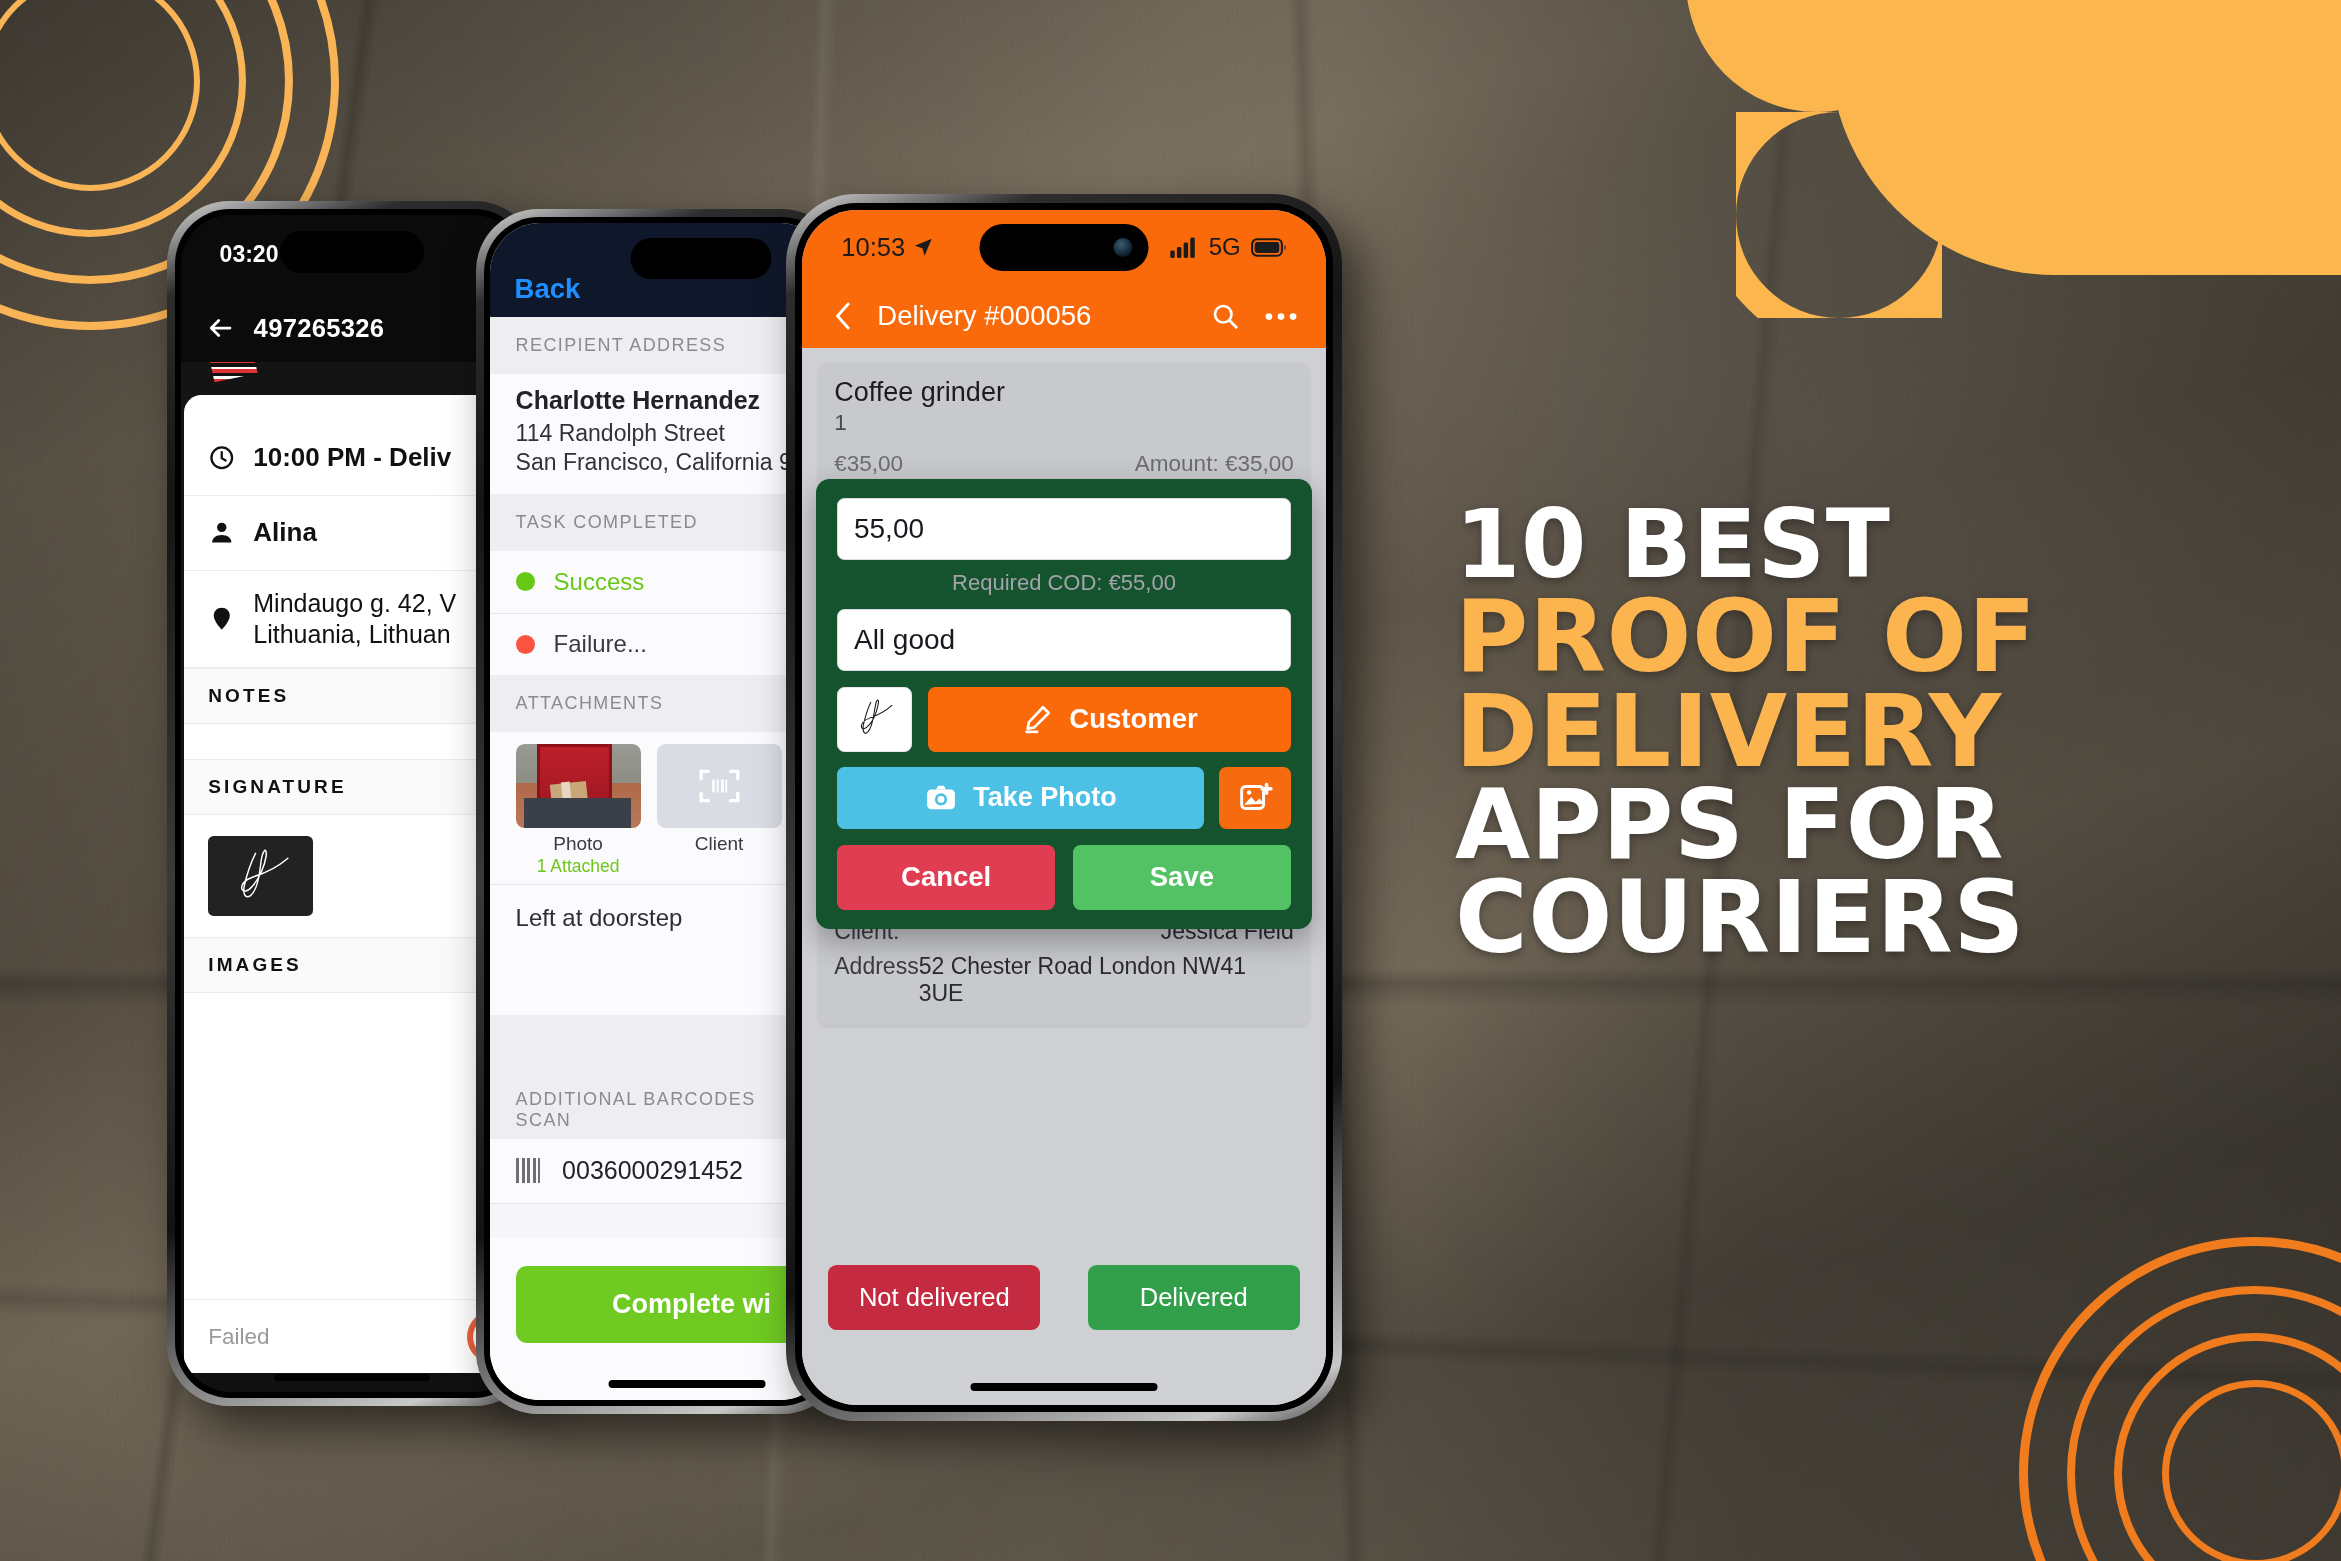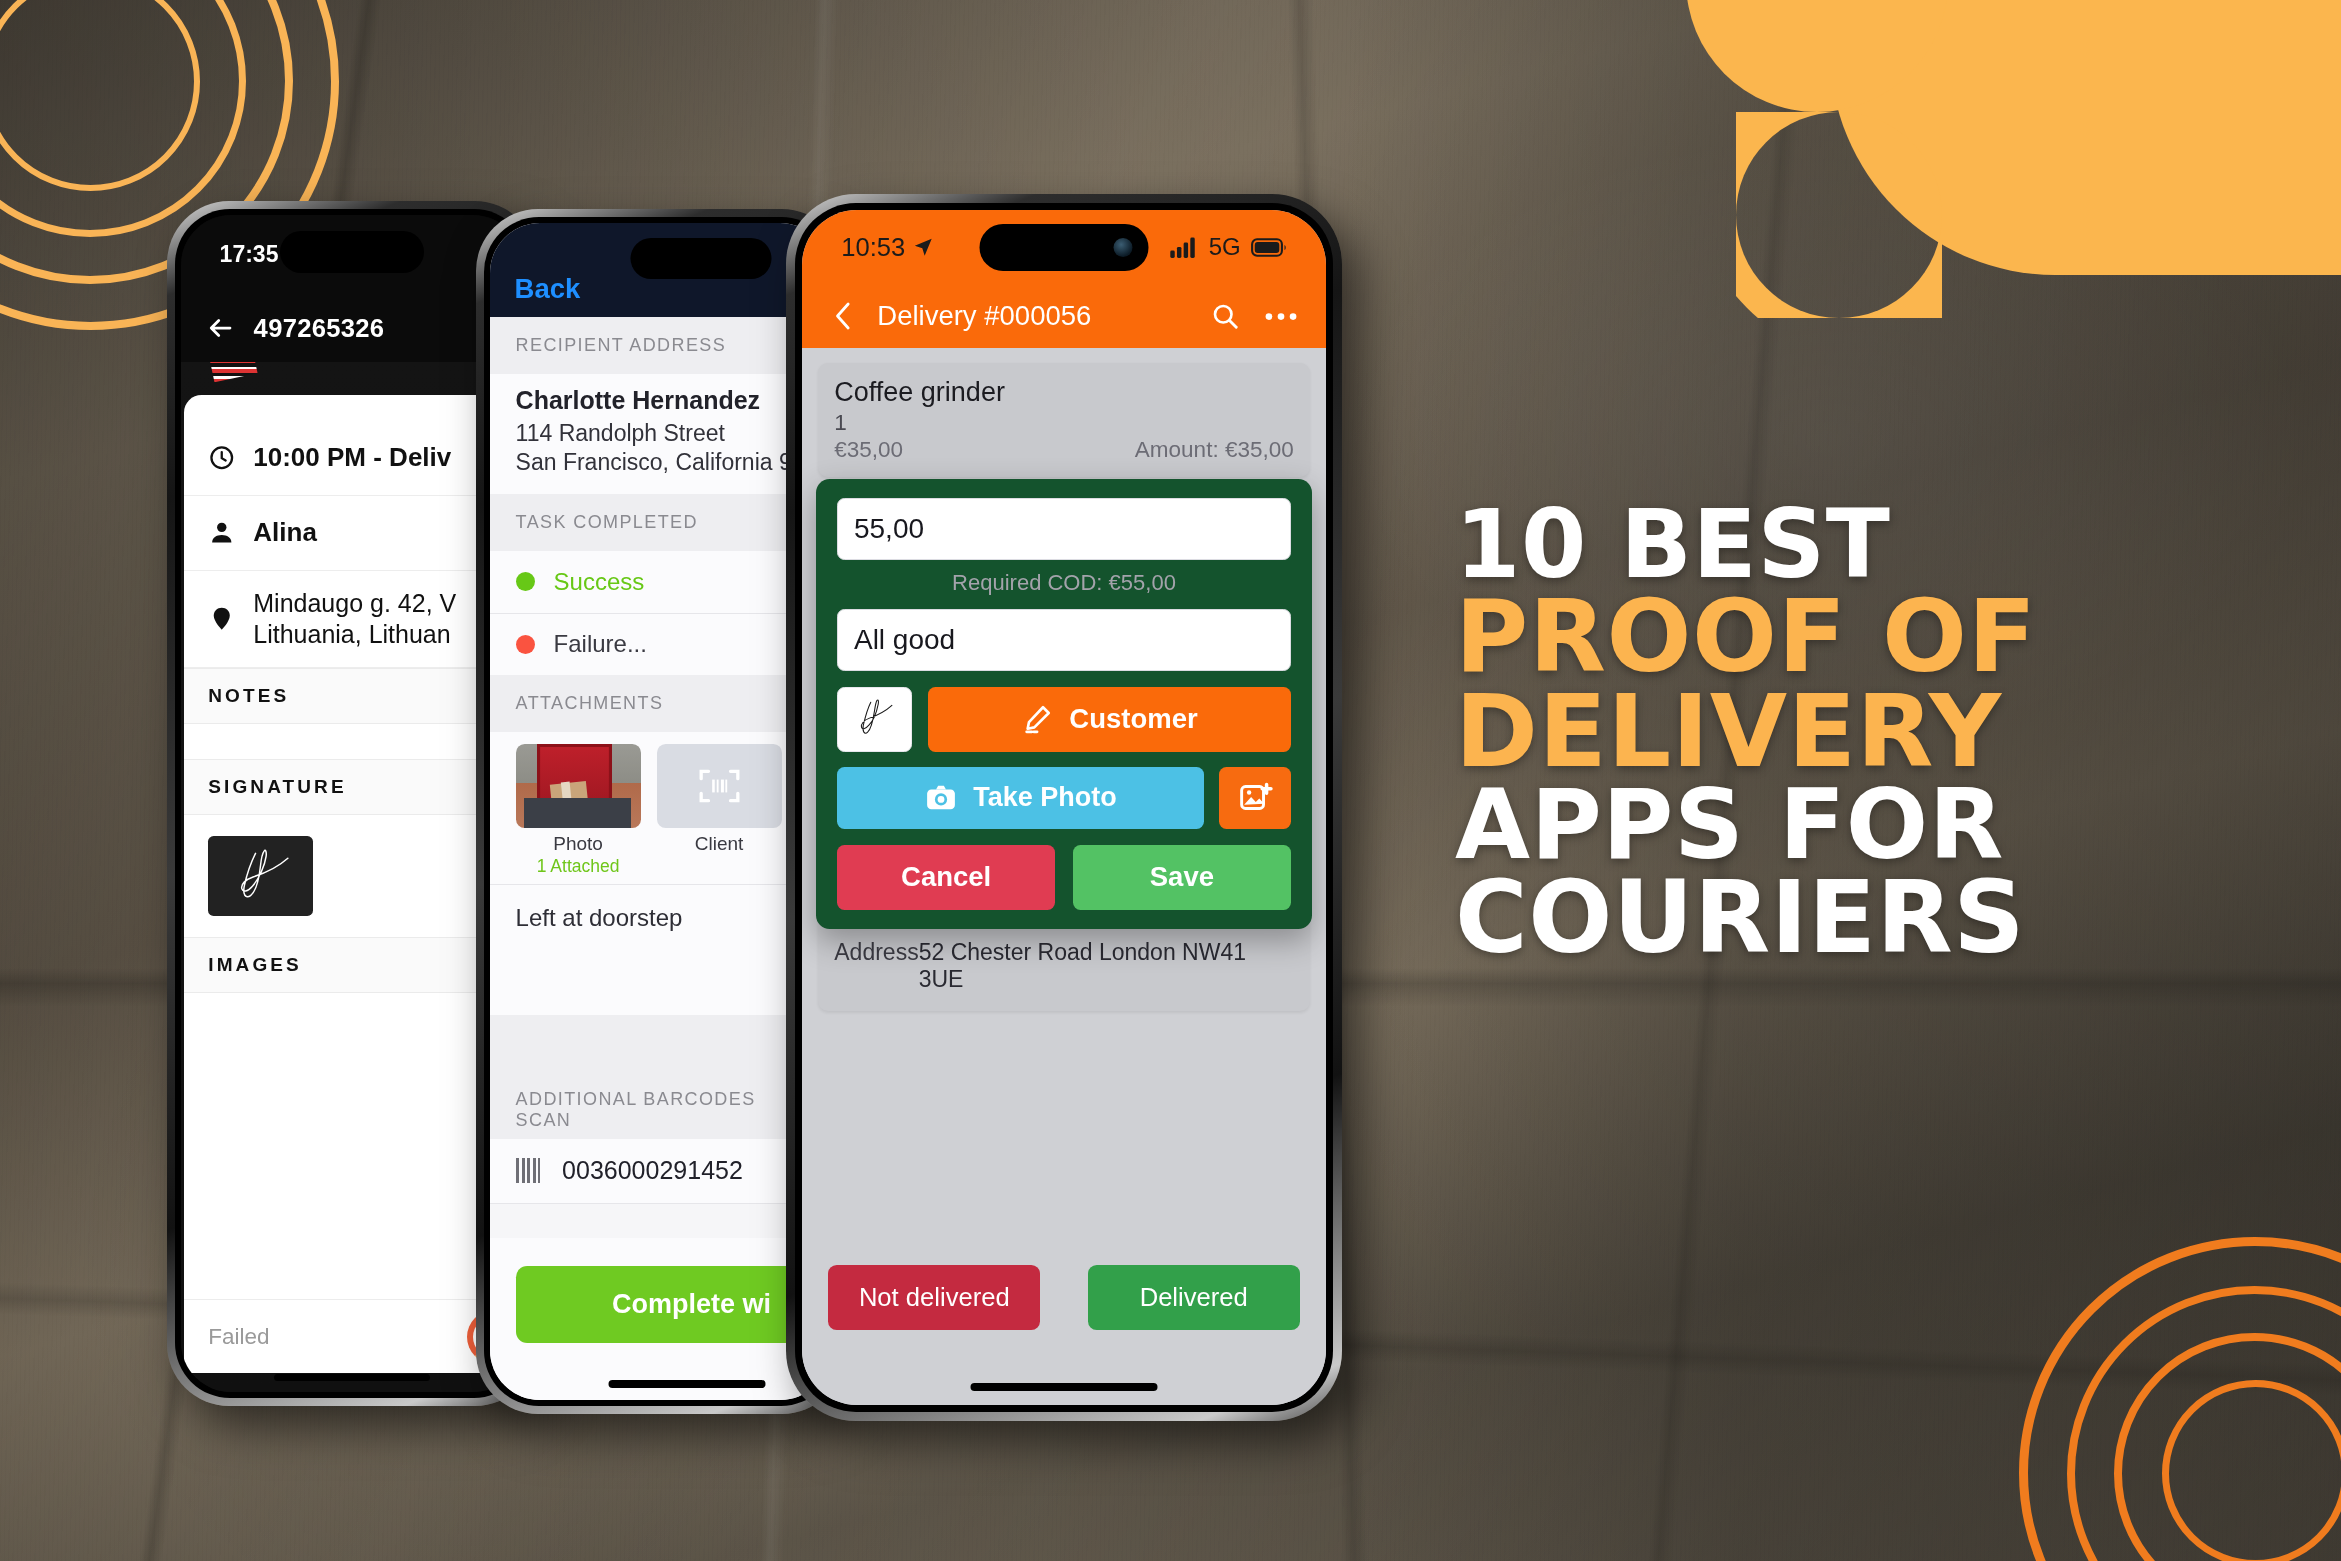--- a/index.html
+++ b/index.html
@@ -309,21 +309,21 @@
   #p3-body {
     position:absolute; top: 137px; left:0; right:0; bottom:0;
     background:#cfd0d4; padding: 16px 16px 0;
   }
   .p3-card {
     background: #c8c9cd; border-radius: 10px; padding: 13.7px 16px; margin-bottom: 13.7px;
     box-shadow: 0 1.2px 3.1px rgba(0,0,0,0.07);
   }
   .p3-card .name { font-size: 27px; color: #1b1b20; }
   .p3-card .qty { font-size: 22.5px; color: #4a4a52; margin-top: 2.5px; }
-  .p3-card .prow { display:flex; justify-content: space-between; margin-top: 1px; text-align: center; }
+  .p3-card .prow { display:flex; justify-content: space-between; margin-top: 15px; text-align: center; }
   .p3-card .prow span { font-size: 22.5px; color: #6c6c75; }
   .p3-card .bcrow { display:flex; align-items:center; gap: 11.2px; margin-top: 5px; }
   .p3-card .bcrow .num { font-size: 24px; color:#2a2a32; }
   #p3-detail-card { min-height: 350px; position: relative; }
   .p3-dline { display:flex; justify-content: space-between; font-size: 23px; color:#2a2a32; padding: 4.4px 0; }
   .p3-dline .k { color:#3b3b43; }
   #p3-footer {
     position:absolute; left:0; right:0; bottom: 65px; height: 75px;
     display:flex; justify-content: space-between; padding: 0 26px;
   }
@@ -415,21 +415,21 @@
 </div>
 
 <div id="phone1" class="phone">
   <div class="phone-inner">
     <div class="screen">
 
       <div class="dyn-island" style="top:16px; width:144px; height:42px;"></div>
 
       <div id="p1-statusbar">
         <div id="p1-time">
-          <span>17:35</span>
+          <span>03:20</span>
           <svg width="21" height="21" viewBox="0 0 24 24">
             <path d="M21 3 3 10.5l8 2.5 2.5 8z" fill="#fff"></path>
           </svg>
         </div>
       </div>
 
       <div id="p1-navbar">
         <svg width="30" height="30" viewBox="0 0 24 24">
           <path d="M20 12H5M11 6l-6 6 6 6" fill="none" stroke="#fff" stroke-width="2.2" stroke-linecap="round" stroke-linejoin="round"></path>
         </svg>

